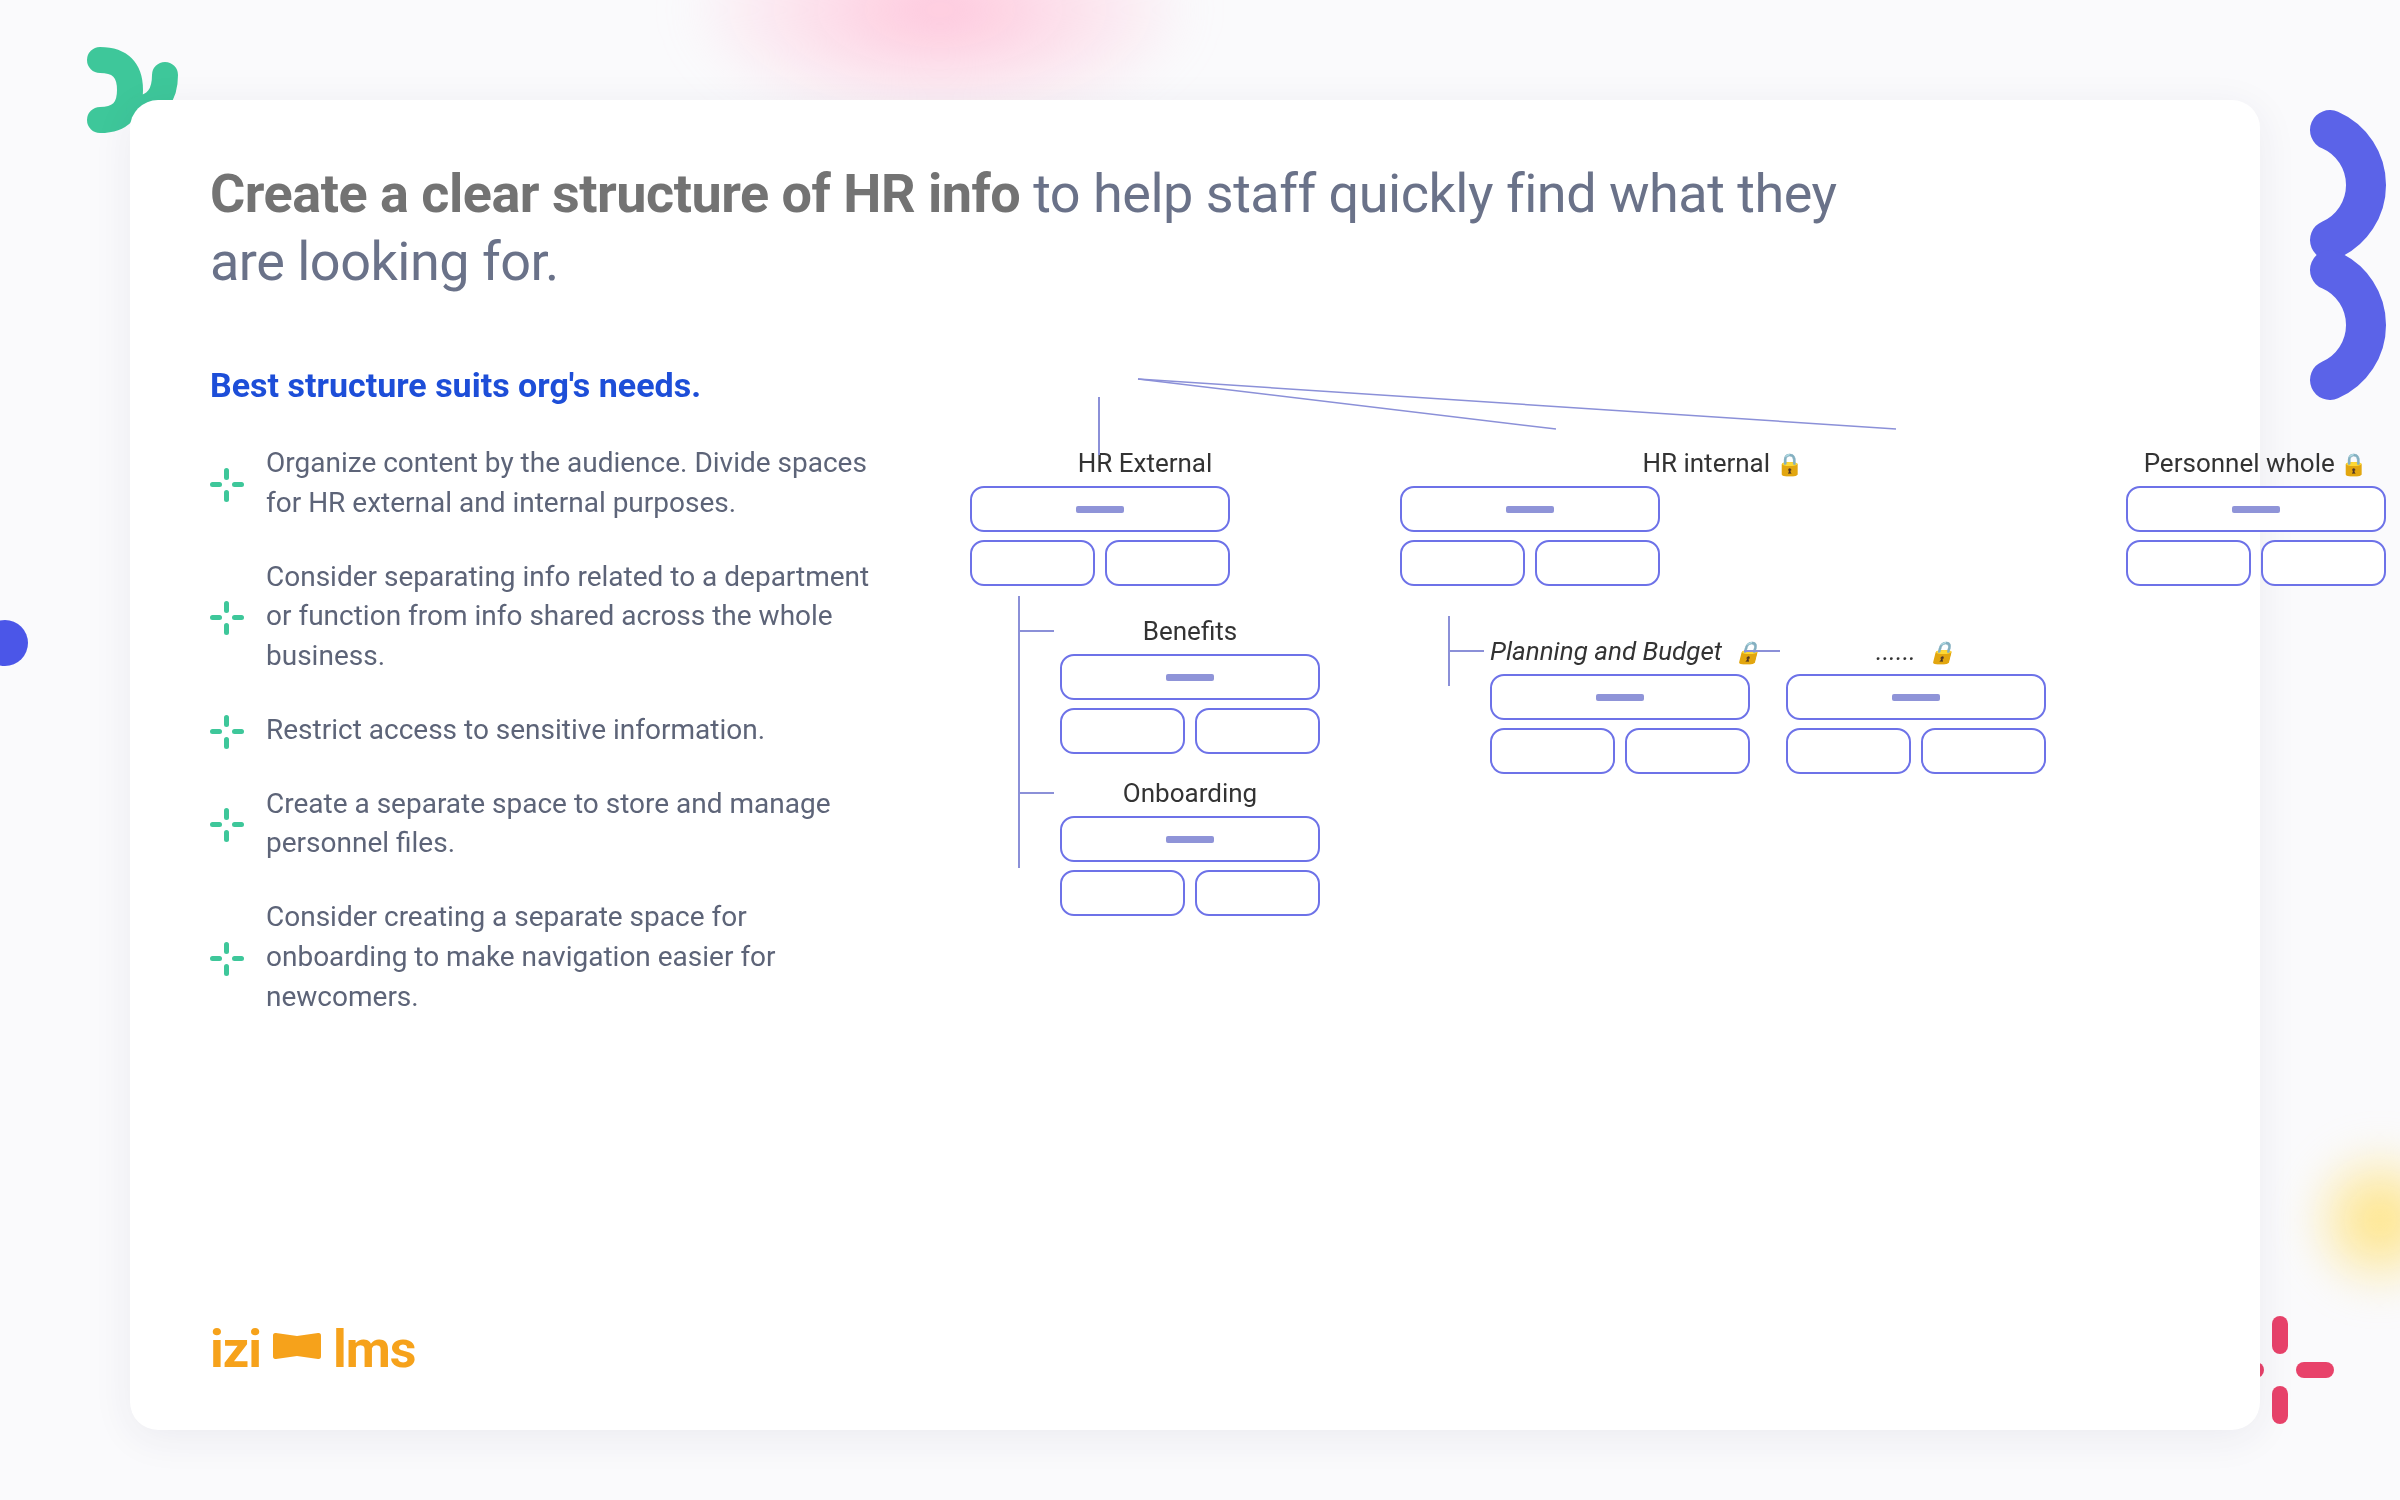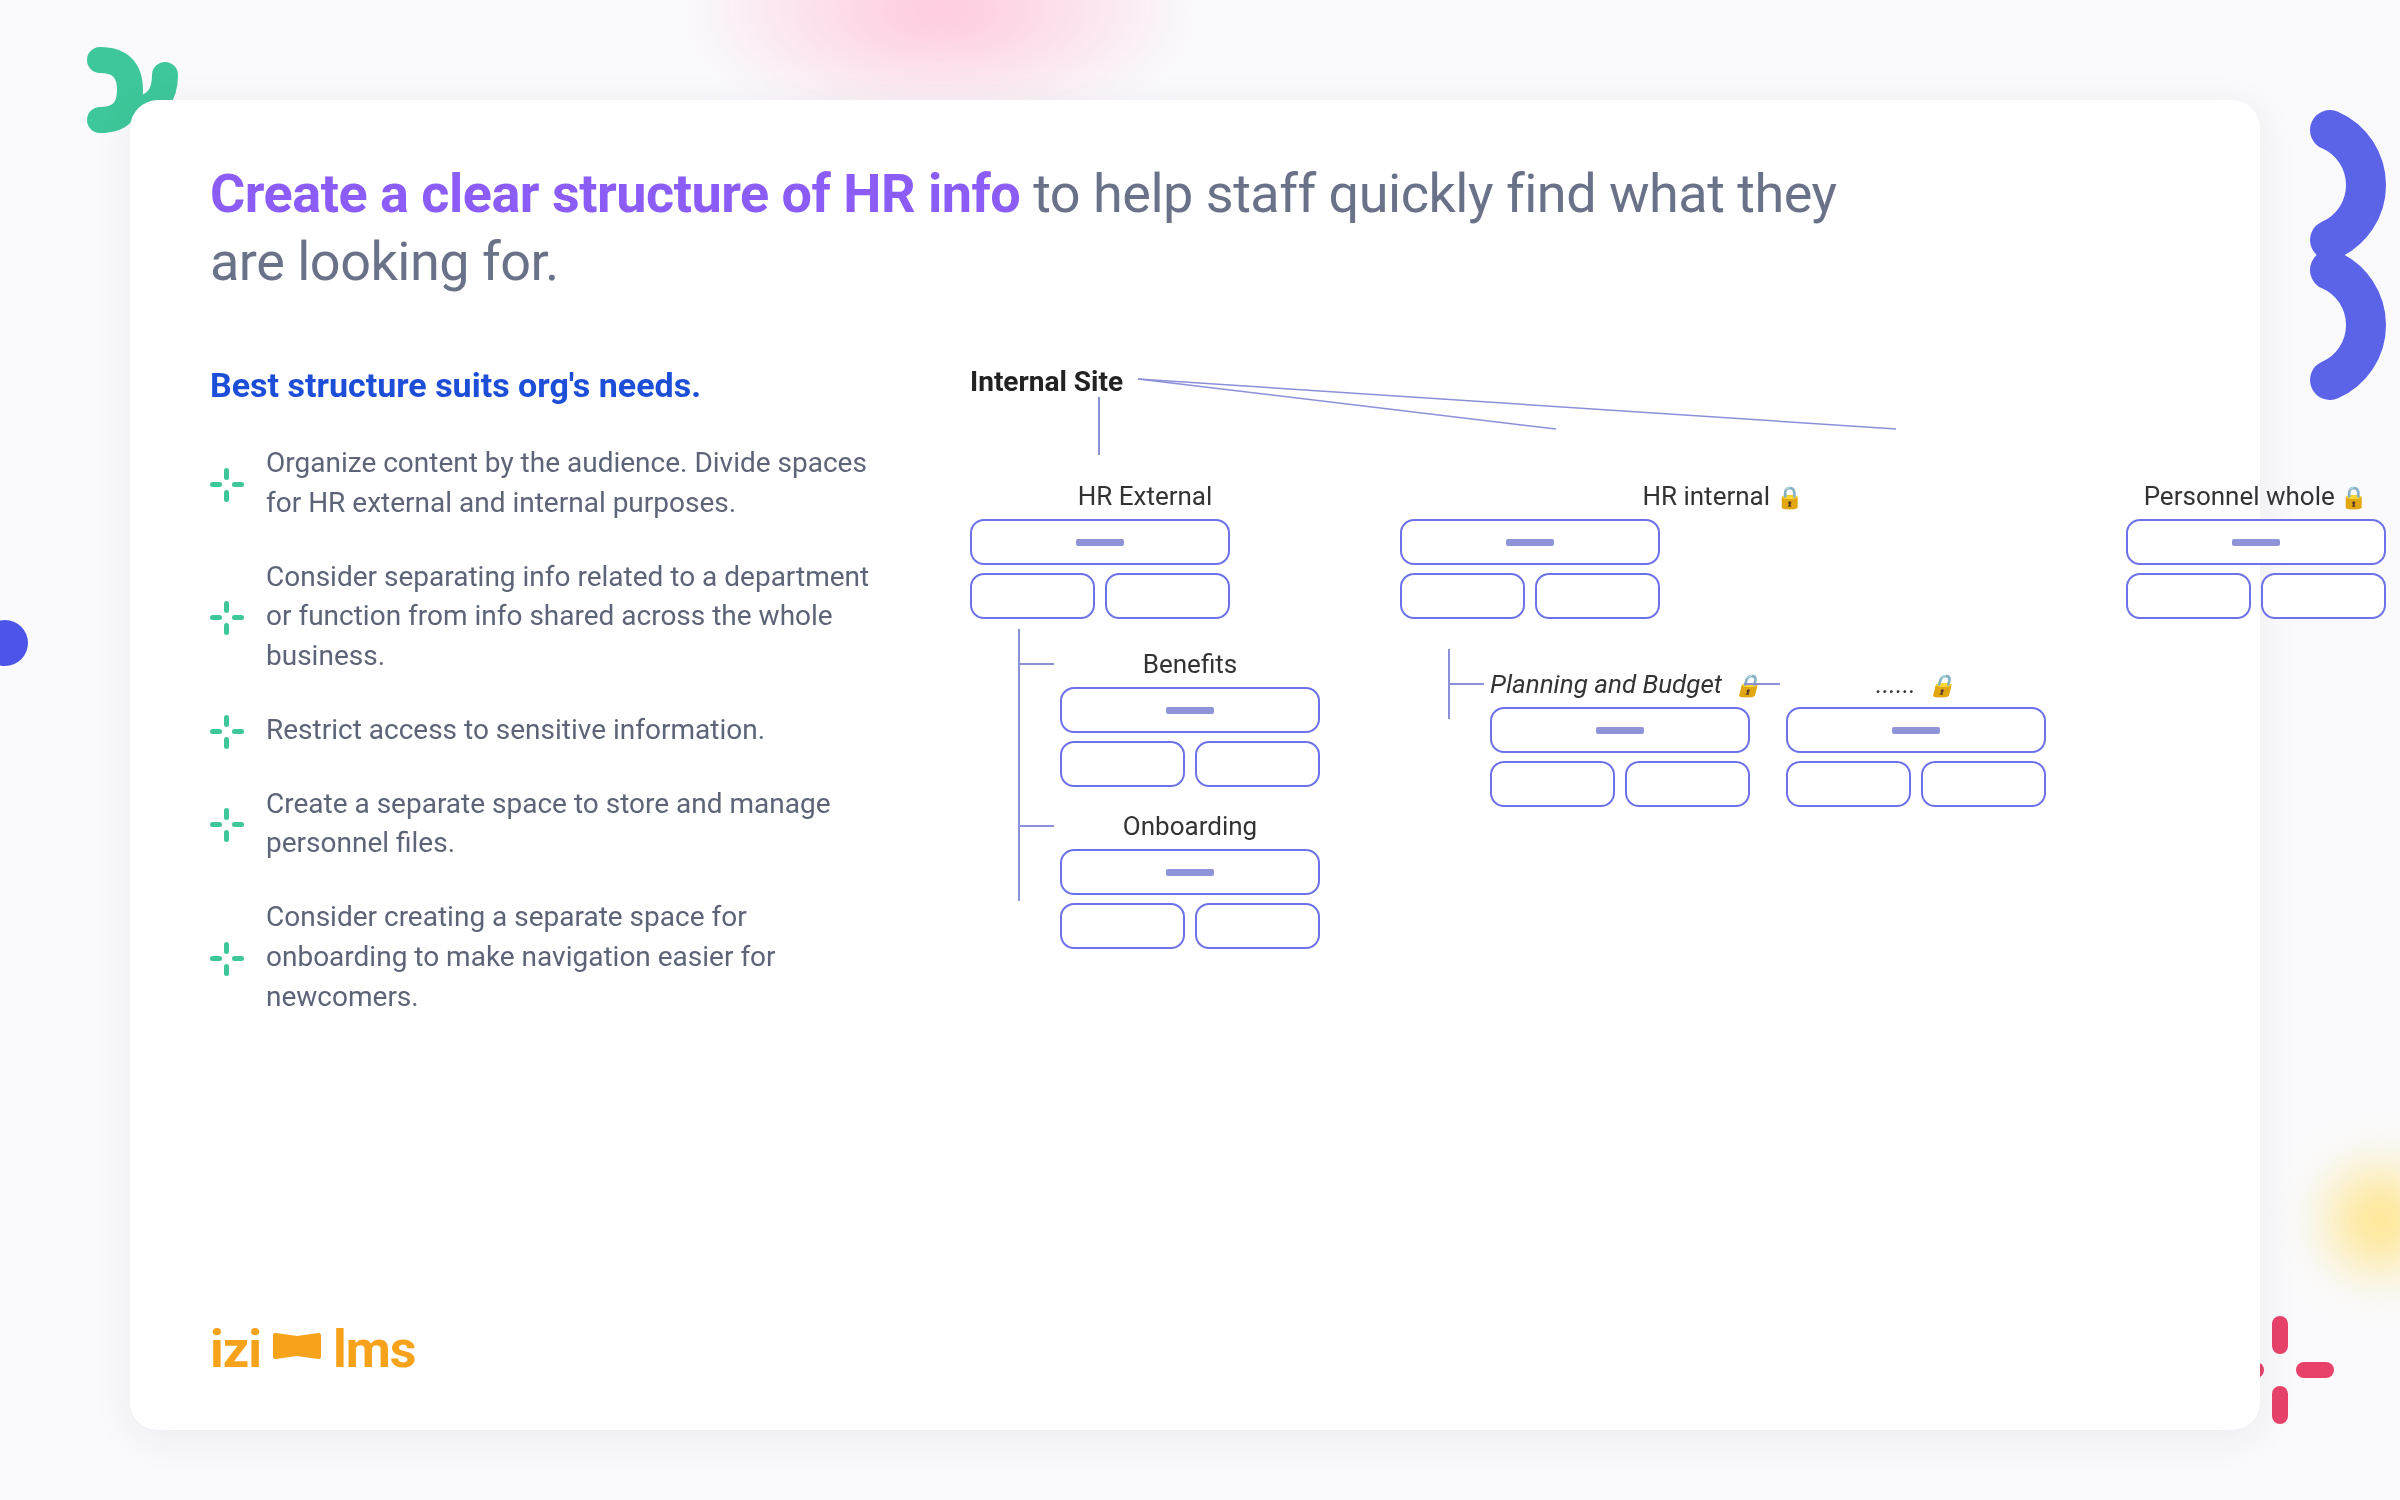--- a/index.html
+++ b/index.html
@@ -33,21 +33,21 @@
 
   .headline {
     font-size: 54px;
     line-height: 1.25;
     color: #6a7289;
     font-weight: 400;
     letter-spacing: -0.5px;
     max-width: 1700px;
   }
   .headline strong {
-    color: #8b5cf6;
+    color: #737373;
     font-weight: 700;
   }
 
   .body-area {
     display: flex;
     margin-top: 70px;
     gap: 60px;
   }
 
   .left-col { width: 680px; flex-shrink:0; }
@@ -229,21 +229,20 @@
             <span class="v1"></span>
             <span class="v2"></span>
             <span class="h1"></span>
             <span class="h2"></span>
           </div>
         <div class="bullet-text">Consider creating a separate space for onboarding to make navigation easier for newcomers.</div>
       </div>
     </div>
 
     <div class="diagram">
-      <div class="root-label">Internal Site</div>
 
       <svg class="top-connector" viewBox="0 0 880 60" preserveAspectRatio="none">
         <line x1="2" y1="4" x2="420" y2="54" stroke="#8b90d8" stroke-width="1.5"></line>
         <line x1="2" y1="4" x2="760" y2="54" stroke="#8b90d8" stroke-width="1.5"></line>
       </svg>
       <div class="col1-vline"></div>
 
       <div class="tree-row">
 
         <div class="col-stack">

